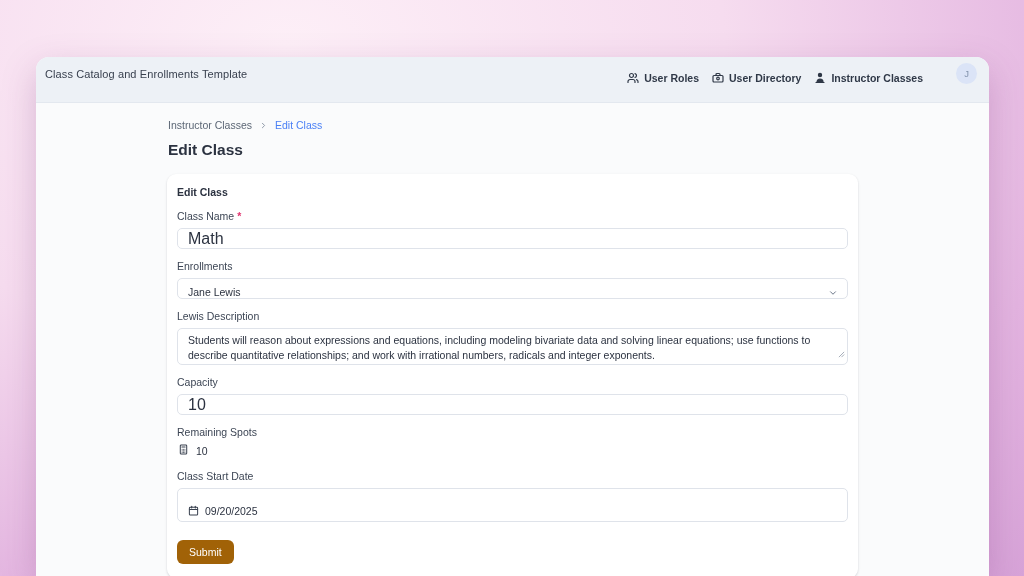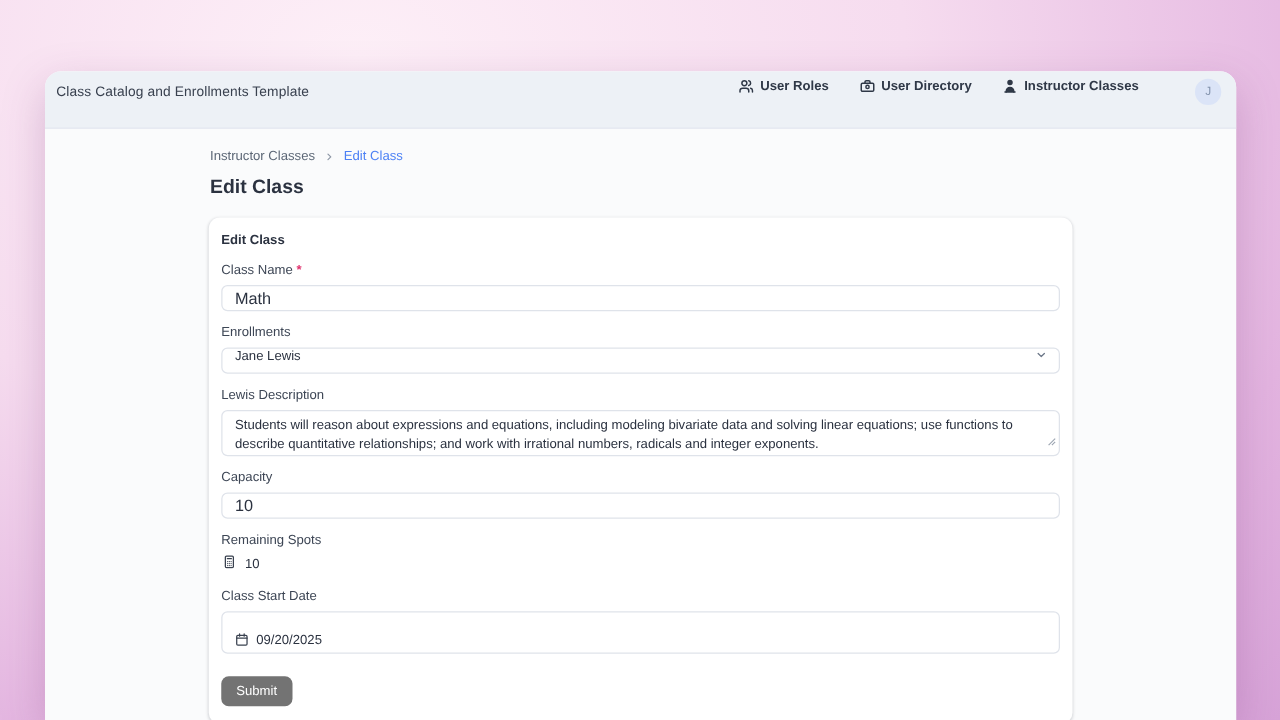--- a/index.html
+++ b/index.html
@@ -13,21 +13,21 @@
     position:absolute; left:36px; top:57px; width:953px; height:519px;
     background:#fafbfc; border-radius:13px 13px 0 0; overflow:hidden;
     box-shadow:0 12px 34px rgba(130,60,130,0.28);
   }
   .app-header {
     height:46px; background:#edf1f6; border-bottom:1px solid #e3e8ef;
     display:flex; align-items:center; justify-content:space-between;
     padding:0 12px 12px 9px;
   }
   .app-title { font-size:11px; color:#39414f; letter-spacing:.1px; }
-  .nav { display:flex; align-items:flex-start; gap:25px; }
+  .nav { display:flex; align-items:flex-end; gap:13px; }
   .nav-item {
     display:flex; align-items:center; gap:5px;
     font-size:10.5px; font-weight:600; color:#2f3847; cursor:pointer;
   }
   .nav-item svg { display:block; }
   .avatar {
     width:21px; height:21px; border-radius:50%; background:#dbe4f7;
     color:#8393ad; font-size:9.5px; font-weight:500;
     display:flex; align-items:center; justify-content:center; margin-left:20px; cursor:pointer;
   }
@@ -44,27 +44,27 @@
   }
   .card-heading { font-size:10.5px; font-weight:700; color:#2b3240; margin-bottom:12px; }
   .field { margin-bottom:11px; }
   .field-label {
     display:flex; align-items:center; gap:3px;
     font-size:10.5px; font-weight:500; color:#3d4655; margin-bottom:6px;
   }
   .req { color:#e0336e; font-weight:700; }
   .text-input {
     width:100%; height:21px; border:1px solid #dfe3ea; border-radius:5px;
-    padding:0 10px; font-size:13px; color:#2b3240; background:#fff;
+    padding:0 10px; font-size:16px; color:#2b3240; background:#fff;
     font-family:"Liberation Sans", sans-serif; outline:none; display:block;
   }
   .select-box {
     width:100%; height:21px; border:1px solid #dfe3ea; border-radius:5px;
     padding:0 9px 0 10px; font-size:10.5px; color:#2b3240; background:#fff;
-    display:flex; align-items:flex-start; justify-content:space-between; cursor:pointer;
+    display:flex; align-items:flex-end; justify-content:space-between; cursor:pointer;
   }
   .chev { color:#6d7889; display:flex; }
   .textarea-wrap { position:relative; }
   .textarea {
     width:100%; height:37px; border:1px solid #dfe3ea; border-radius:5px;
     padding:4px 10px; font-size:10.5px; line-height:1.45; color:#2b3240;
     font-family:"Liberation Sans", sans-serif; resize:none; outline:none; display:block;
     overflow:hidden;
   }
   .resize-grip { position:absolute; right:3px; bottom:3px; pointer-events:none; color:#9aa3b0; }
@@ -73,21 +73,21 @@
     padding:1px 0 2px 1px; margin-top:-1px;
   }
   .readonly-row svg { color:#39414f; }
   .date-box {
     width:100%; height:21px; border:1px solid #dfe3ea; border-radius:5px;
     padding:16px 10px; font-size:10.5px; color:#2b3240; background:#fff;
     display:flex; align-items:flex-start; gap:6px; cursor:text;
   }
   .date-box svg { color:#39414f; }
   .submit-btn {
-    margin-top:7px; background:#737373; color:#ffffff; border:none;
+    margin-top:7px; background:#a16207; color:#ffffff; border:none;
     font-size:10.5px; font-weight:500; font-family:"Liberation Sans", sans-serif;
     padding:6px 12px; border-radius:6px; cursor:pointer; display:inline-block;
   }
 </style>
 </head>
 <body>
 
 <div class="window">
 
   <div class="app-header">

